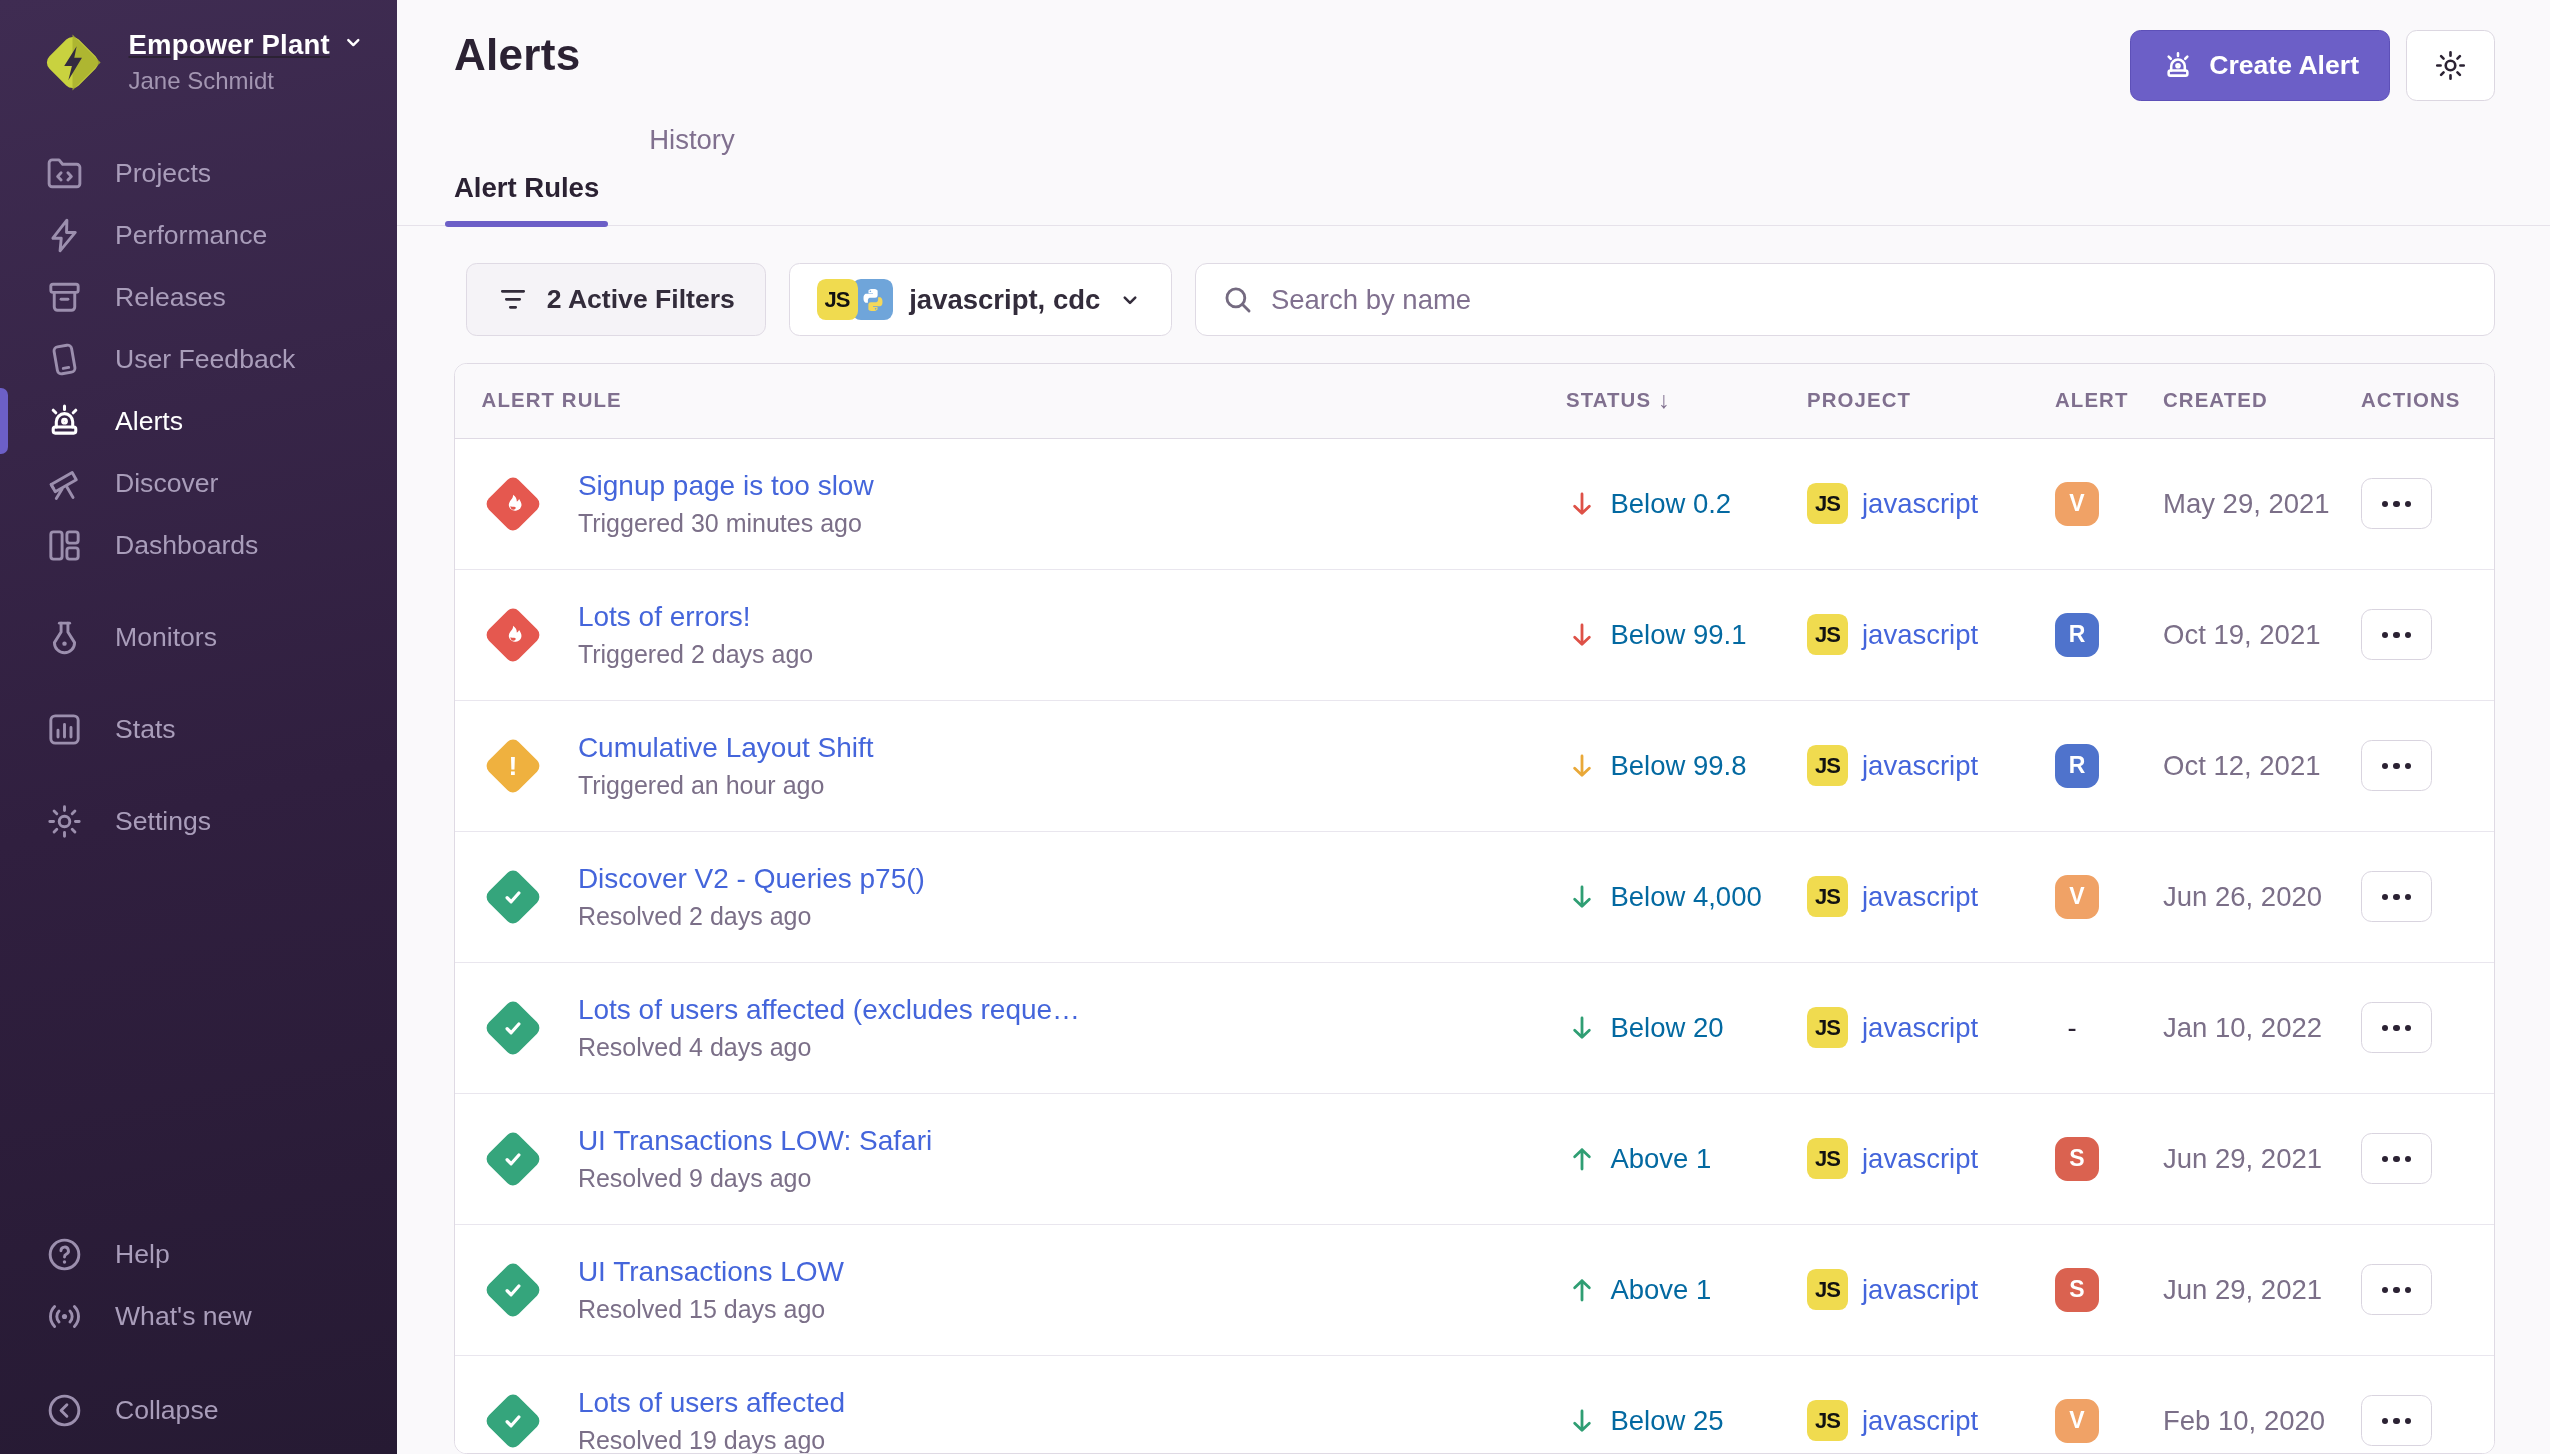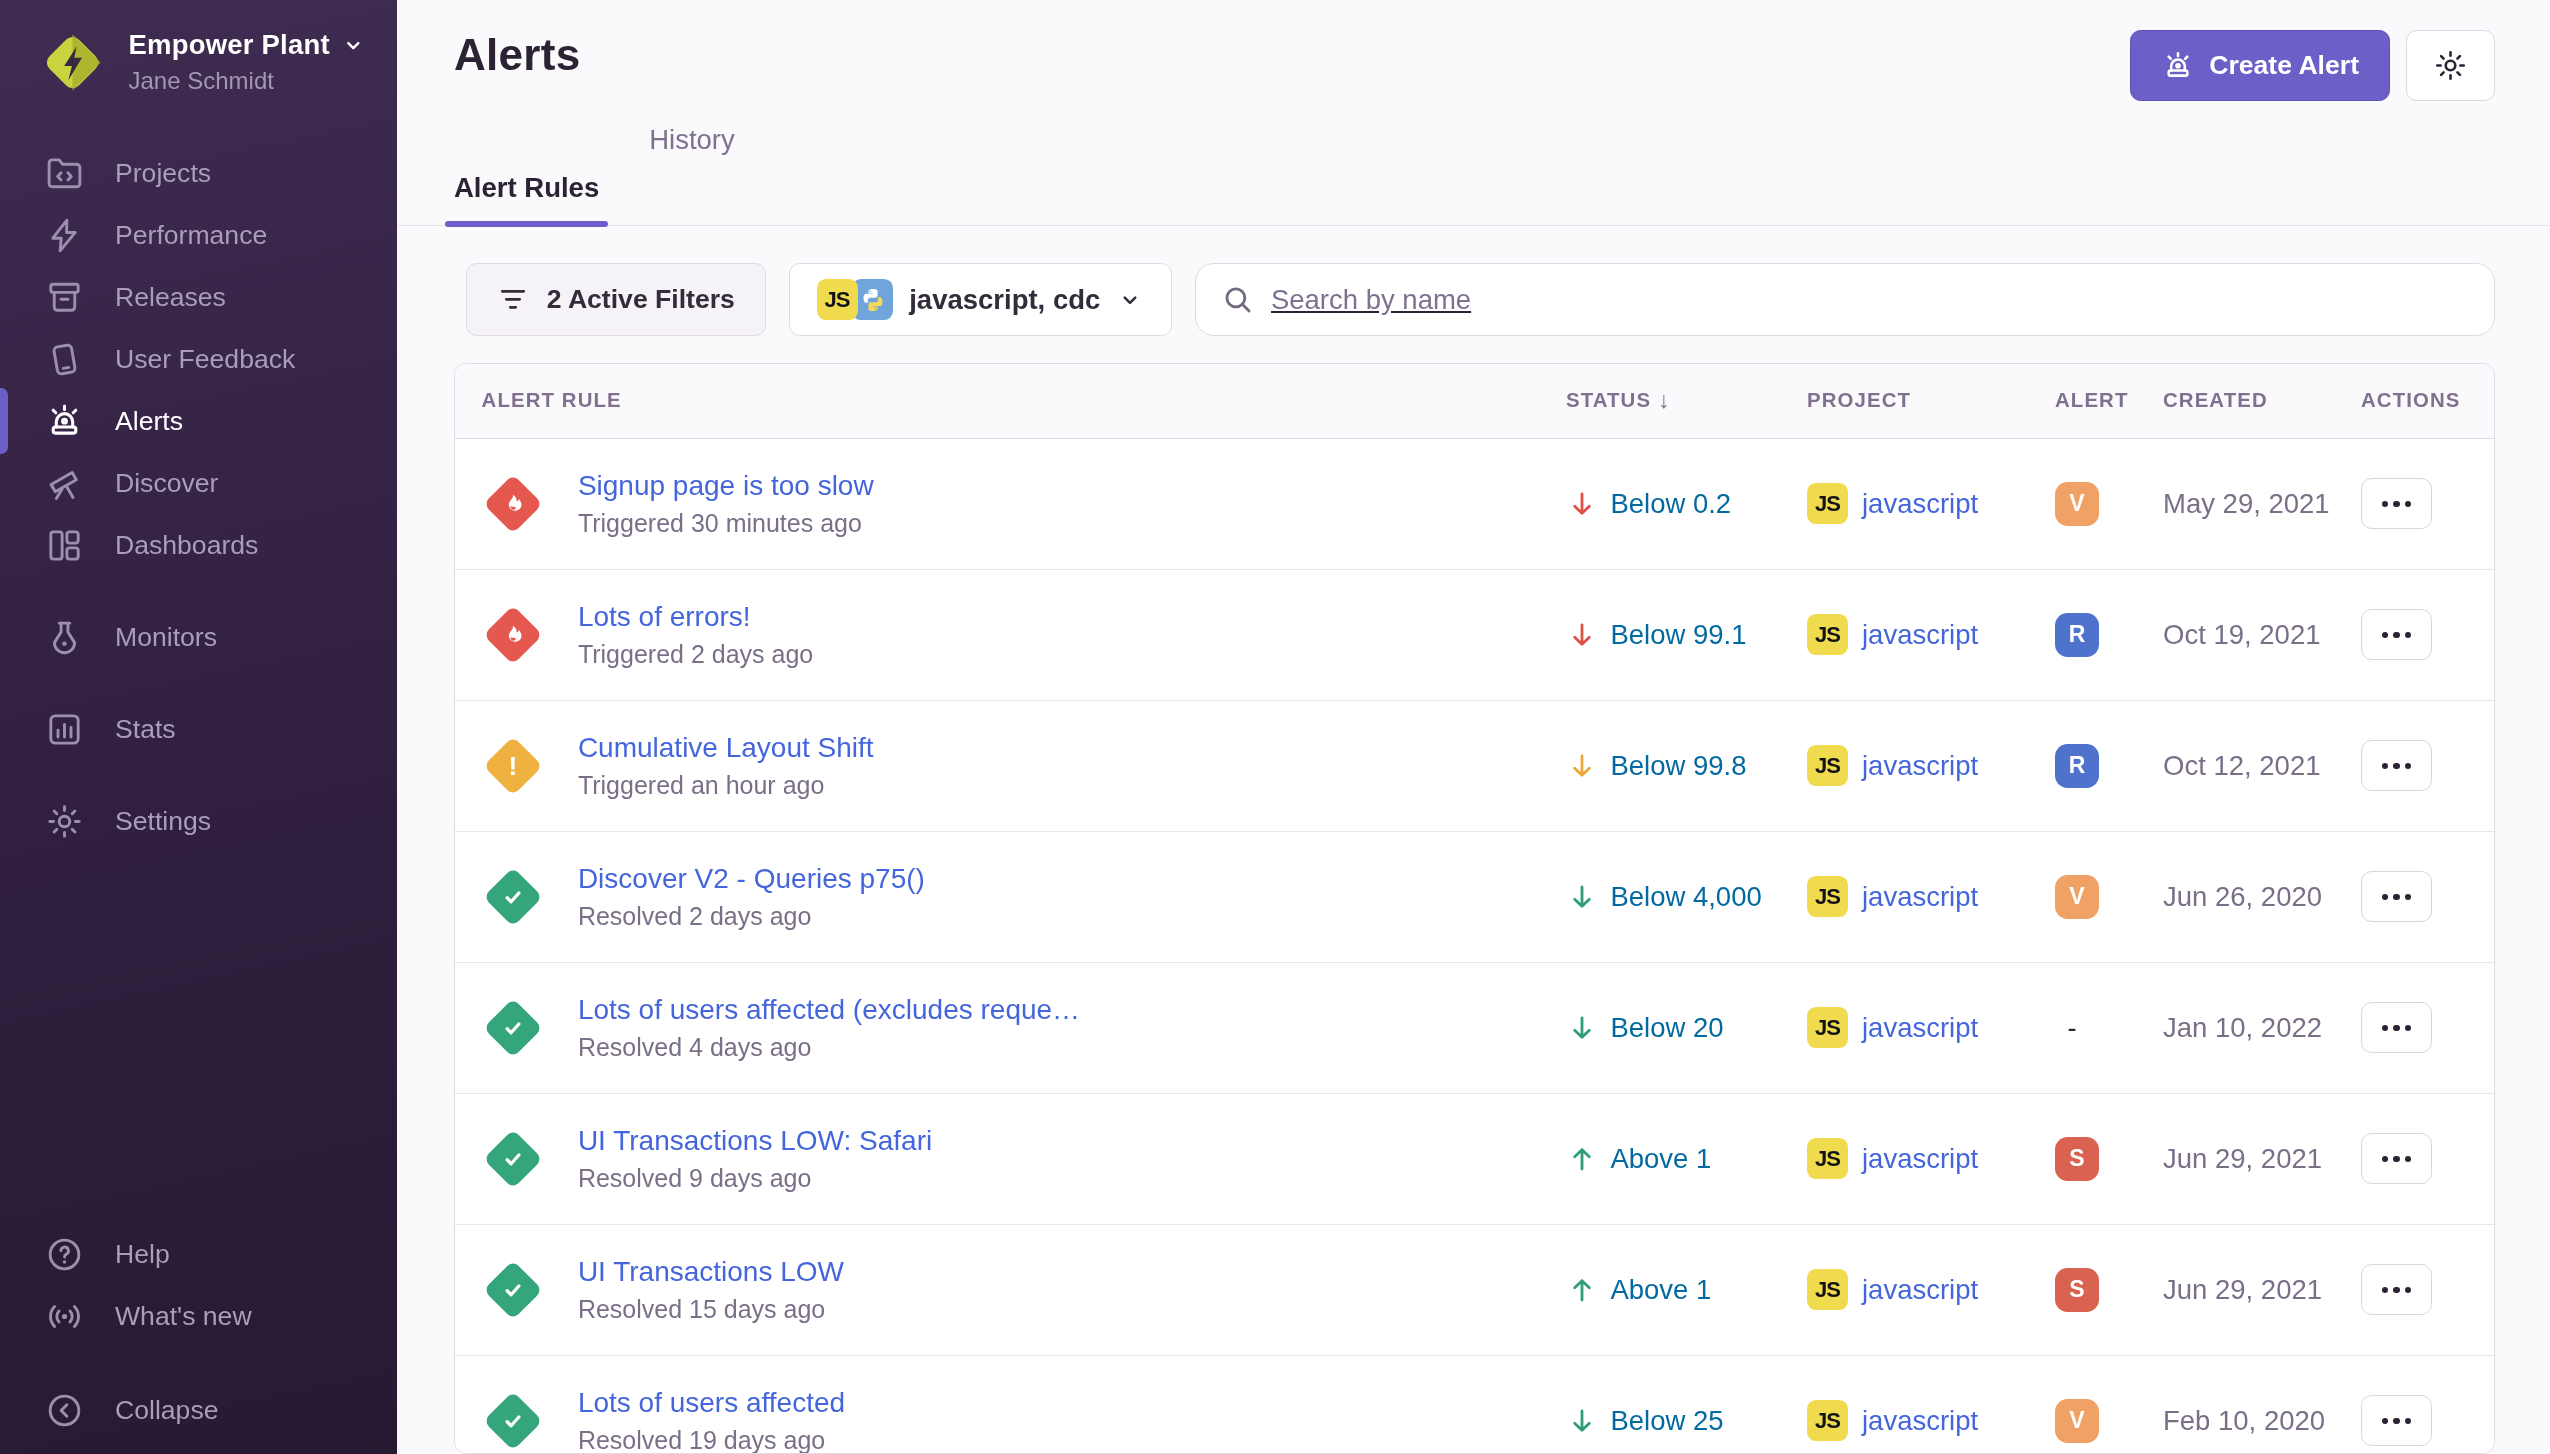--- a/index.html
+++ b/index.html
@@ -12,21 +12,21 @@
 
   
   .sidebar {
     width:397px; min-width:397px; height:100%;
     background:linear-gradient(168deg,#3f2c52 0%,#301f3f 55%,#261a33 100%);
     display:flex; flex-direction:column; position:relative;
   }
   .org-row { display:flex; align-items:center; gap:19.5px; padding:25px 0 0 35px; }
   .org-avatar { width:74px; height:74px; border-radius:16px; display:grid; place-items:center; }
   .org-meta { display:flex; flex-direction:column; }
-  .org-name-row { display:flex; align-items:center; gap:10.6px; }
+  .org-name-row { display:flex; align-items:flex-start; gap:10.6px;text-decoration:underline; }
   .org-name { font-size:27.5px; font-weight:700; color:#ffffff; letter-spacing:0.2px; }
   .org-user { font-size:24px; color:#A396B2; margin-top:5.3px; }
   .nav { margin-top:43px; display:flex; flex-direction:column; }
   .nav-item {
     position:relative; display:flex; align-items:center; gap:30px;
     height:62px; padding-left:44px; color:#A99DBA; font-size:26.6px;
     cursor:pointer;
   }
   .nav-item .nav-ic { width:41px; height:41px; display:grid; place-items:center; color:#9C8FAE; }
   .nav-item svg { width:41px; height:41px; }
@@ -80,21 +80,21 @@
   }
   .badge-stack { display:flex; }
   .plat-badge {
     width:41px; height:41px; border-radius:8.9px; display:grid; place-items:center;
     font-size:22px; font-weight:800; letter-spacing:-0.9px;
   }
   .plat-js { background:#F0DB4F; color:#121212; z-index:2; }
   .plat-py { background:#6FA5DA; margin-left:-5.3px; z-index:1; }
   .search-box {
     flex:1; display:flex; align-items:center; gap:16px; height:73px; padding:0 25px;
-    background:#fff; border:0.9px solid #DFDAE4; border-radius:19px;text-decoration:underline;
+    background:#fff; border:0.9px solid #DFDAE4; border-radius:12px;
   }
   .search-box input {
     flex:1; border:none; outline:none; font-size:27.5px; color:#2B2233;
     font-family:"Liberation Sans","DejaVu Sans",sans-serif; background:transparent;
   }
   .search-box input::placeholder { color:#80708F; }
 
   
   .table-wrap {
     margin:26.6px 55px 0 57px; background:#fff; border:0.9px solid #DFDAE4;

